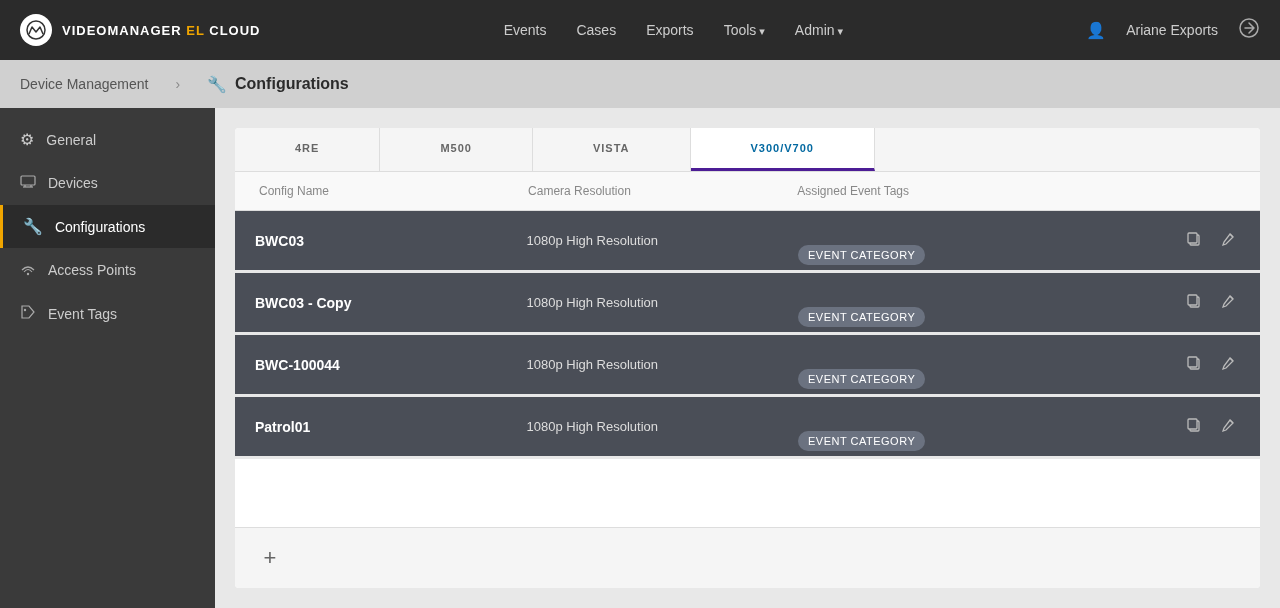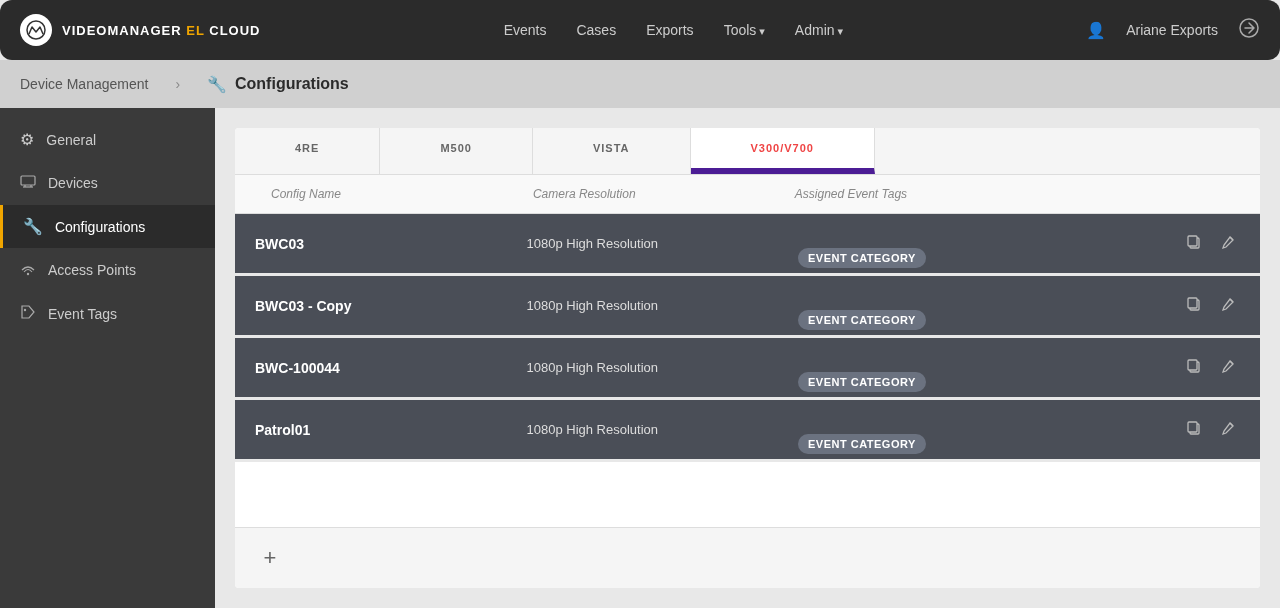--- a/index.html
+++ b/index.html
@@ -6,21 +6,20 @@
     body { font-family: Arial, sans-serif; background: #e8e8e8; width: 1280px; height: 608px; overflow: hidden; }
 
     
     .top-nav {
       background: #2b2b2b;
       height: 60px;
       display: flex;
       align-items: center;
       padding: 0 20px;
       gap: 40px;
-      border-radius: 12px;
     }
     .brand {
       display: flex;
       align-items: center;
       gap: 10px;
       color: white;
       font-size: 13px;
       font-weight: bold;
       letter-spacing: 0.5px;
     }
@@ -147,39 +146,38 @@
       font-size: 11px;
       color: #666;
       cursor: pointer;
       border-right: 1px solid #ddd;
       font-weight: 700;
       letter-spacing: 1px;
       text-transform: uppercase;
     }
     .tab.active {
       background: white;
-      color: #ef4444;
-      border-bottom: 6px solid #4c1d95;
+      color: #0369a1;
+      border-bottom: 3px solid #4c1d95;
       border-top: none;
     }
 
     
     .table-container {
       flex: 1;
       overflow-y: auto;
       position: relative;
     }
     .table-header {
       display: flex;
-      padding: 12px 36px;
+      padding: 12px 24px;
       background: #f9f9f9;
       border-bottom: 1px solid #ddd;
       color: #888;
       font-size: 12px;
-      font-style: italic;
     }
     .col-name { flex: 1.5; }
     .col-resolution { flex: 1.5; }
     .col-tags { flex: 2; }
     .col-actions { width: 80px; }
 
     .table-row {
       display: flex;
       align-items: center;
       padding: 0 20px;
@@ -194,21 +192,21 @@
     .row-resolution { flex: 1.5; color: #ddd; font-size: 13px; }
     .row-tags { flex: 2; }
     .row-actions { width: 80px; display: flex; gap: 10px; justify-content: flex-end; }
 
     .event-tag {
       background: #6b7280;
       color: white;
       padding: 4px 10px;
       border-radius: 20px;
       font-size: 11px;
-      font-weight: bold;
+      font-weight: normal;
       letter-spacing: 0.5px;
       text-transform: uppercase;
       display: inline-block;
       margin-top: 28px;
     }
 
     .action-btn {
       background: none;
       border: none;
       color: #bbb;

